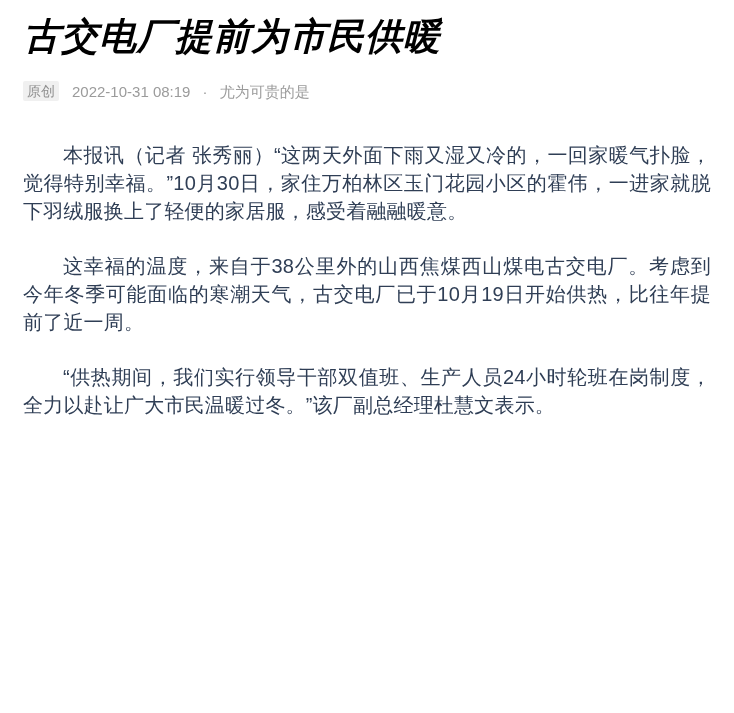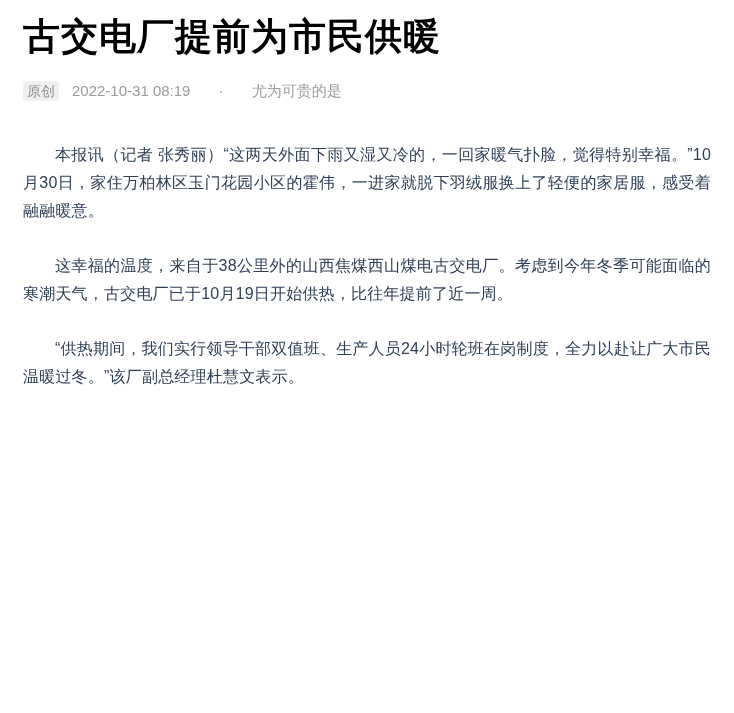--- a/index.html
+++ b/index.html
@@ -14,47 +14,48 @@
     background: var(--page-bg, #ffffff);
     padding: 14px 23px 8px 23px;
   }
   .article-title {
     margin: 0 0 21px 0;
     font-size: 37px;
     line-height: 1.25;
     font-weight: 700;
     color: var(--title-color, #000000);
     letter-spacing: 1px;
+    font-style: italic;
   }
   .meta-row {
     display: flex;
-    align-items: flex-start;
-    gap: 1px;
+    align-items: center;
+    gap: 9px;
     margin: 0 0 40px 0;
   }
   .original-badge {
     flex: 0 0 auto;
     background: var(--badge-bg, #f0f0f0);
     color: var(--badge-text, #8f8f8f);
     font-size: 14px;
     line-height: 1;
     padding: 3px 4px;
     border-radius: 2px;
   }
   .meta-info {
     color: var(--meta-color, #9b9b9b);
     font-size: 15px;
     line-height: 1.3;
     white-space: nowrap;
   }
-  .meta-info span { margin: 12px; }
+  .meta-info span { margin: 4px; }
   .meta-sep { margin: 0 2px; }
   .article-body p {
     margin: 0 0 27px 0;
-    font-size: 16px;
+    font-size: 20px;
     line-height: 28px;
     color: var(--body-color, #2f3e55);
     text-indent: 2em;
     text-align: justify;
     letter-spacing: 0.2px;
   }
   .article-body p:last-child { margin-bottom: 0; }
   .inline-link {
     color: var(--link-color, #4e7ab5);
     text-decoration: none;

